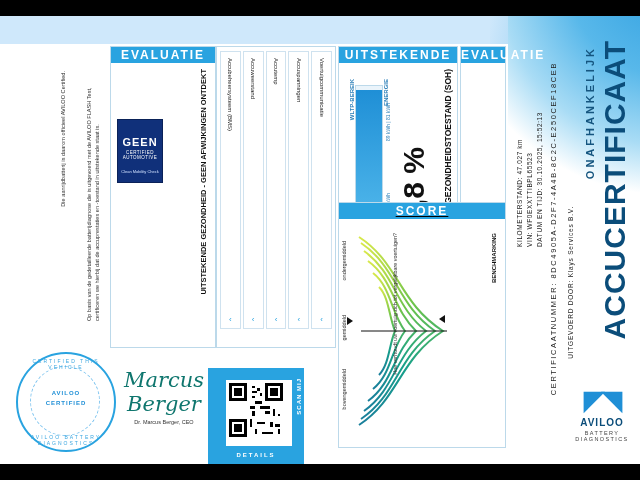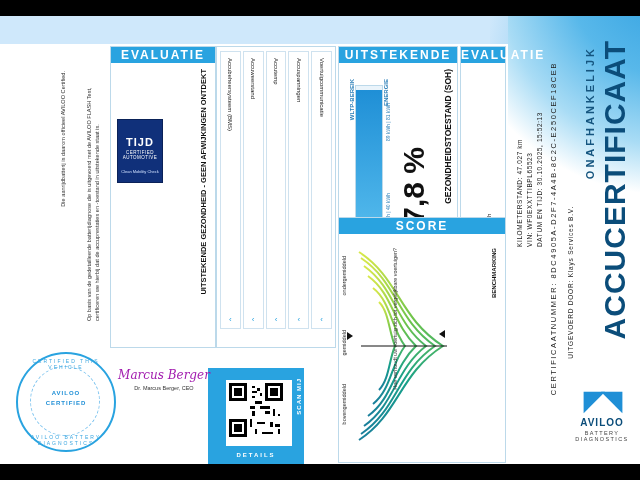--- a/index.html
+++ b/index.html
@@ -60,21 +60,21 @@
   #evaluatie{left:110px;top:30px;width:104px;height:300px;}
   #eval-body{position:relative;height:278px;}
   .eval-head{position:absolute;right:6px;top:6px;font-size:7.5px;font-weight:bold;color:#111;line-height:1.35;}
   .eval-txt{position:absolute;right:30px;top:8px;font-size:5.6px;color:#333;line-height:1.5;}
   .cara{position:absolute;left:6px;top:56px;width:44px;height:62px;background:#10307a;border:1px solid #0a2258;color:#fff;text-align:center;}
   .cara .c1{font-size:11px;font-weight:bold;letter-spacing:1px;margin-top:16px;}
   .cara .c2{font-size:4.5px;letter-spacing:.5px;margin-top:2px;}
   .cara .c3{font-size:4px;margin-top:9px;color:#cfe0ff;}
 
   
-  #score{left:338px;top:201px;width:166px;height:244px;}
+  #score{left:338px;top:186px;width:166px;height:244px;text-decoration:underline;}
   #score-body{position:relative;height:222px;background:#fff;}
   .bell{position:absolute;left:16px;top:14px;width:96px;height:196px;}
   .bmark{position:absolute;font-size:5.5px;color:#333;}
   .arrow{position:absolute;width:0;height:0;border-top:4px solid transparent;border-bottom:4px solid transparent;}
   .bench{position:absolute;right:6px;top:14px;font-size:6px;color:#111;font-weight:bold;line-height:1.5;}
   .bench-sub{position:absolute;right:24px;top:14px;font-size:5.4px;color:#333;line-height:1.5;}
 
   
   #qrpanel{position:absolute;left:208px;top:352px;width:96px;height:96px;background:#29a3e0;}
   .qr{position:absolute;left:18px;top:12px;width:60px;height:60px;background:#fff;padding:3px;}
@@ -83,21 +83,21 @@
   .scan{position:absolute;right:2px;top:10px;color:#fff;font-size:6px;letter-spacing:1px;font-weight:bold;}
 
   
   .seal{position:absolute;left:16px;top:336px;width:96px;height:96px;border-radius:50%;border:2px solid #29a3e0;color:#1f8fd6;}
   .seal .inner{position:absolute;left:12px;top:12px;width:68px;height:68px;border-radius:50%;border:1px dashed #7ec4ef;}
   .seal .ct{position:absolute;left:0;top:36px;width:96px;text-align:center;font-size:6px;font-weight:bold;letter-spacing:1px;color:#1f8fd6;}
   .seal .cb{position:absolute;left:0;top:46px;width:96px;text-align:center;font-size:6px;font-weight:bold;letter-spacing:1px;color:#1f8fd6;}
   .seal .ring-top{position:absolute;left:0;top:4px;width:96px;text-align:center;font-size:5px;letter-spacing:2px;color:#39a6e0;}
   .seal .ring-bot{position:absolute;left:0;bottom:4px;width:96px;text-align:center;font-size:5px;letter-spacing:2px;color:#39a6e0;}
   .sig{position:absolute;left:118px;top:352px;width:92px;text-align:center;}
-  .sig .name{font-size:12px;color:#a21caf;font-family:"DejaVu Serif",serif;font-style:italic;}
+  .sig .name{font-size:21px;color:#0f766e;font-family:"DejaVu Serif",serif;font-style:italic;}
   .sig .who{font-size:5.5px;color:#333;margin-top:3px;}
 </style>
 </head>
 <body>
 
 <div class="stage">
   <div class="page">
 
     <div class="topband"></div>
     <div class="botband"></div>
@@ -172,21 +172,21 @@
     </div>
 
     <div class="panel" id="evaluatie">
       <div class="hdr">EVALUATIE</div>
       <div id="eval-body">
         <div class="eval-head vert">UITSTEKENDE GEZONDHEID - GEEN AFWIJKINGEN ONTDEKT</div>
         <div class="eval-txt vert" style="max-height:250px;white-space:normal;width:100px;">Op basis van de gedetailleerde batterijdiagnose die is uitgevoerd met de AVILOO FLASH Test, certificeren we hierbij dat de accuprestaties en -toestand in uitstekende staat is.</div>
         <div class="eval-txt vert" style="right:56px;top:8px;max-height:250px;white-space:normal;width:100px;">Die aanrijdbatterij is daarom officieel AVILOO Certified.</div>
 
         <div class="cara">
-          <div class="c1">TIJD</div>
+          <div class="c1">GEEN</div>
           <div class="c2">CERTIFIED AUTOMOTIVE</div>
           <div class="c3">Clean Mobility Check</div>
         </div>
       </div>
     </div>
 
     <div class="panel" id="score">
       <div class="hdr">SCORE</div>
       <div id="score-body">
         <svg class="bell" viewBox="0 0 96 196">

